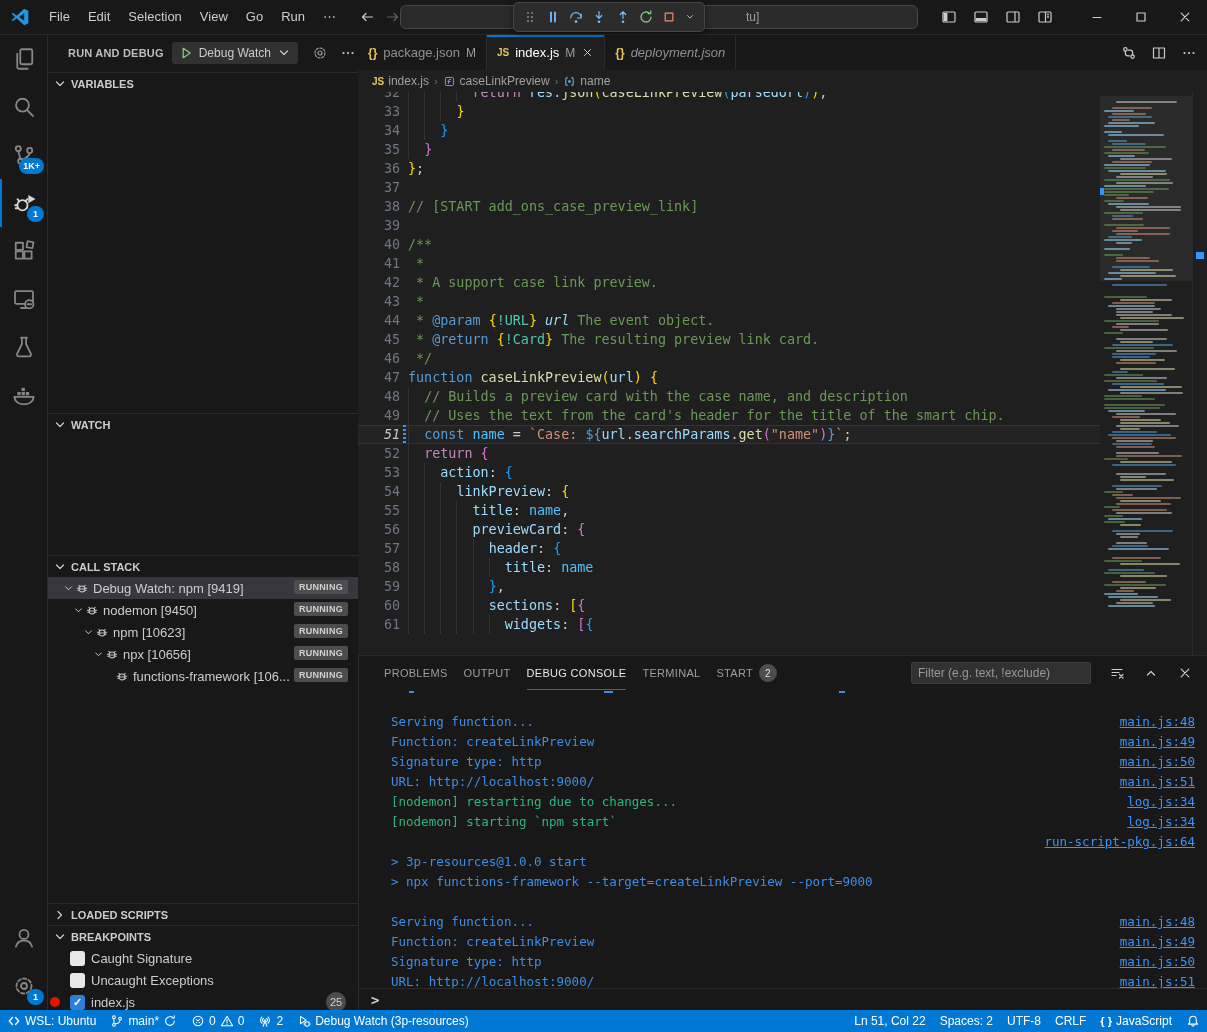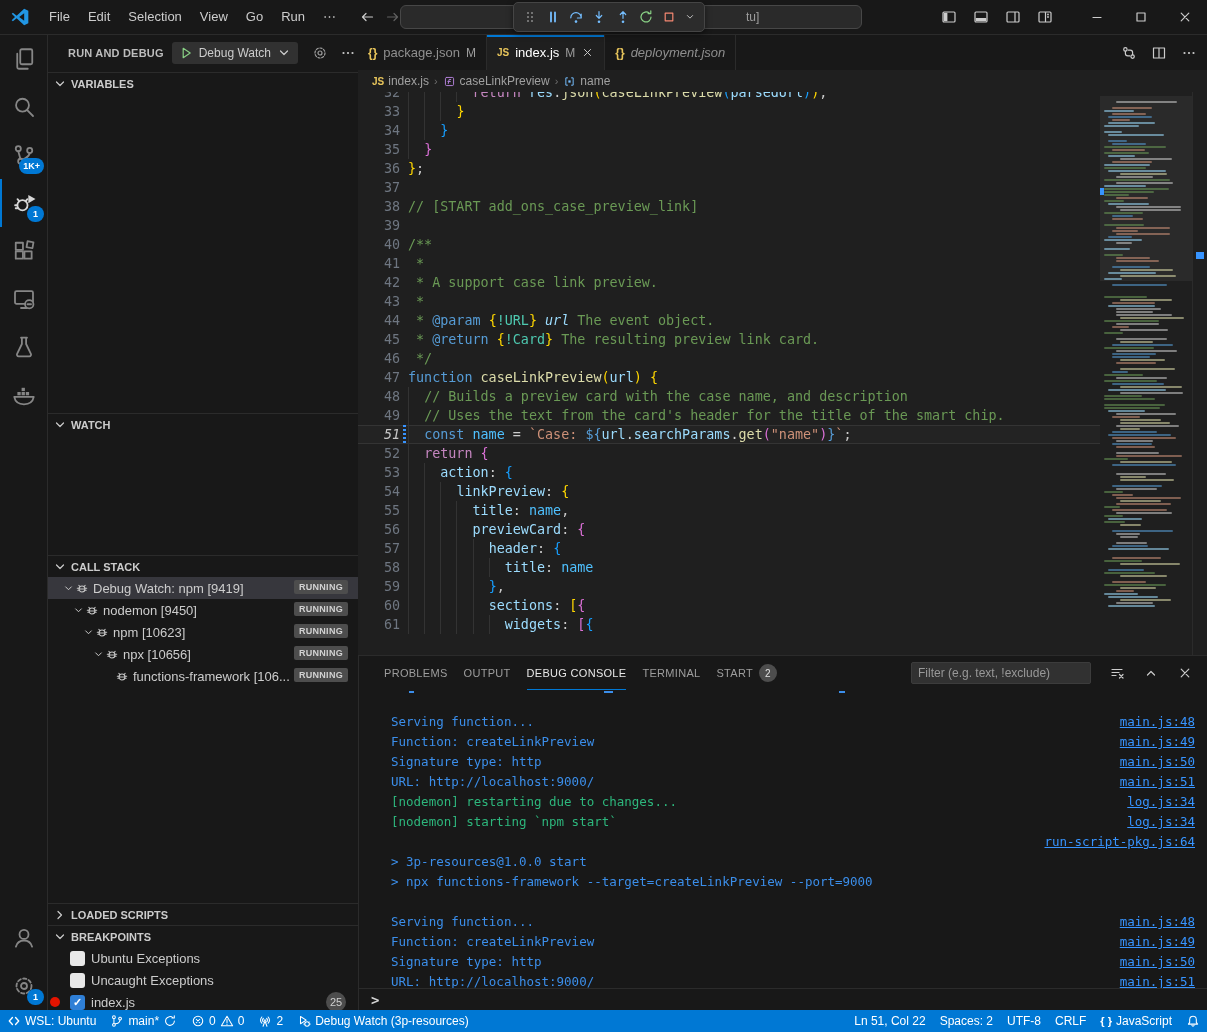--- a/index.html
+++ b/index.html
@@ -5,21 +5,21 @@
   * { margin:0; padding:0; box-sizing:border-box; }
   html,body { background:#000; }
   body { font-family:"Liberation Sans", sans-serif; color:#cccccc; }
   #app { position:relative; width:1207px; height:1032px; background:#181818; overflow:hidden; }
 
   
   .titlebar { position:absolute; top:0; left:0; width:1207px; height:35px; background:#181818; border-bottom:1px solid #2b2b2b; display:flex; align-items:center; }
   .vscode-logo { width:20px; height:20px; margin:0 10px 0 10px; }
   .menu-item { font-size:13px; color:#cccccc; padding:0 9px; height:24px; line-height:24px; border-radius:4px; }
   .nav-arrows { display:flex; align-items:center; margin-left:14px; gap:10px; }
-  .cmd-center { position:absolute; left:400px; top:5px; width:462px; height:24px; background:#2a2a2a; border:1px solid#474747; border-radius:6px; color:#9d9d9d; font-size:12px; }
+  .cmd-center { position:absolute; left:400px; top:5px; width:518px; height:24px; background:#2a2a2a; border:1px solid#474747; border-radius:6px; color:#9d9d9d; font-size:12px; }
   .cmd-center span { position:absolute; left:345px; top:4px; }
   .debug-toolbar { position:absolute; left:513px; top:2px; width:192px; height:30px; background:#2c2c2c; border:1px solid #454545; border-radius:5px; box-shadow:0 2px 6px rgba(0,0,0,.5); display:flex; align-items:center; justify-content:space-around; padding:0 4px; z-index:5; }
   .titlebar-right { position:absolute; right:0; top:0; height:34px; display:flex; align-items:center; }
   .layout-icons { display:flex; gap:16px; margin-right:22px; }
   .win-btn { width:44px; height:34px; display:flex; align-items:center; justify-content:center; }
 
   
   .activitybar { position:absolute; top:35px; left:0; width:48px; height:975px; background:#181818; border-right:1px solid #2b2b2b; }
   .ab-item { position:relative; width:48px; height:48px; display:flex; align-items:center; justify-content:center; }
   .ab-item.active { border-left:2px solid #0078d4; }
@@ -479,21 +479,21 @@
       <span class="icon">
           <svg width="16" height="16" viewBox="0 0 16 16" fill="none" stroke="#9d9d9d" stroke-width="1.2" stroke-linecap="round" stroke-linejoin="round">
             <path d="M4.5 6 L8 9.5 L11.5 6" stroke="#cccccc"></path>
           </svg>
         </span>
         <span>BREAKPOINTS</span>
     </div>
     <div class="abs" style="top:912px" id="breakpoint-rows">
         <div class="bp-row">
           <span class="checkbox"></span>
-          <span>Ubuntu Exceptions</span>
+          <span>Caught Signature</span>
         </div>
         <div class="bp-row">
           <span class="checkbox"></span>
           <span>Uncaught Exceptions</span>
         </div>
         <div class="bp-row">
           <span class="bp-dot"></span>
           <span class="checkbox checked">✓</span>
           <span>index.js</span>
           <span class="count-badge">25</span>

